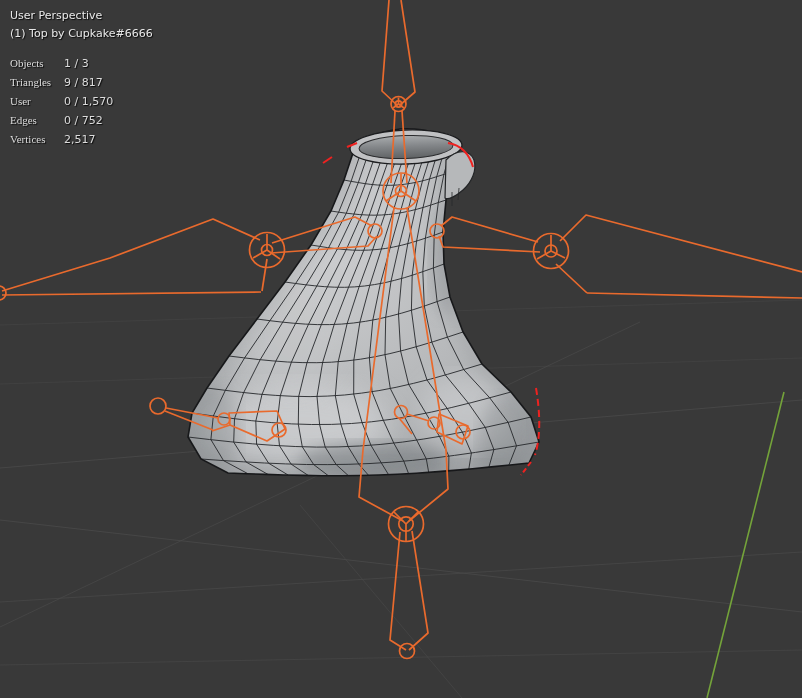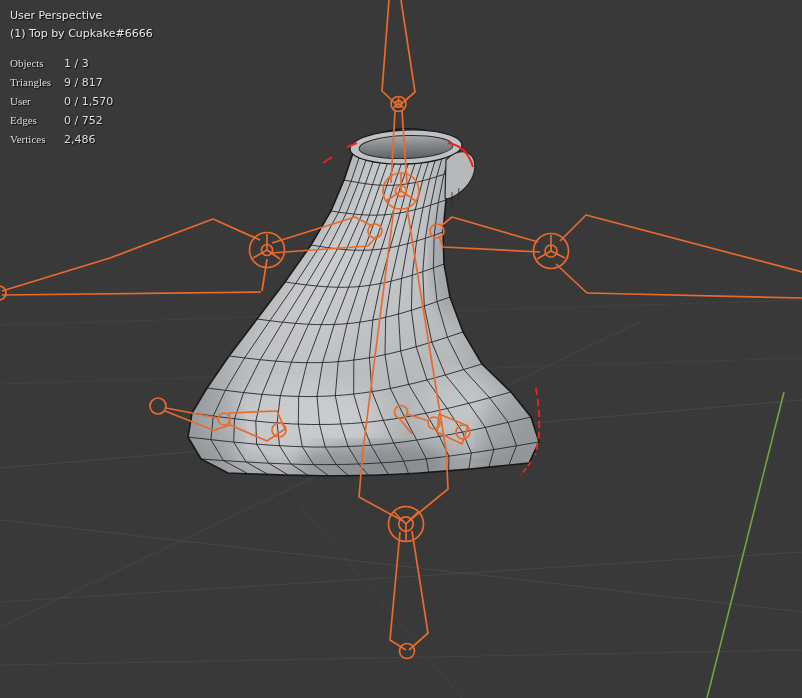--- a/index.html
+++ b/index.html
@@ -189,15 +189,15 @@
   <div class="hud">
     <div>User Perspective</div>
     <div>(1) Top by Cupkake#6666</div>
   </div>
 
   <div class="stats">
     <div class="srow"><span class="slabel">Objects</span><span class="sval">1 / 3</span></div>
     <div class="srow"><span class="slabel">Triangles</span><span class="sval">9 / 817</span></div>
     <div class="srow"><span class="slabel">User</span><span class="sval">0 / 1,570</span></div>
     <div class="srow"><span class="slabel">Edges</span><span class="sval">0 / 752</span></div>
-    <div class="srow"><span class="slabel">Vertices</span><span class="sval">2,486</span></div>
+    <div class="srow"><span class="slabel">Vertices</span><span class="sval">2,517</span></div>
   </div>
 </div>
 
 </body></html>

